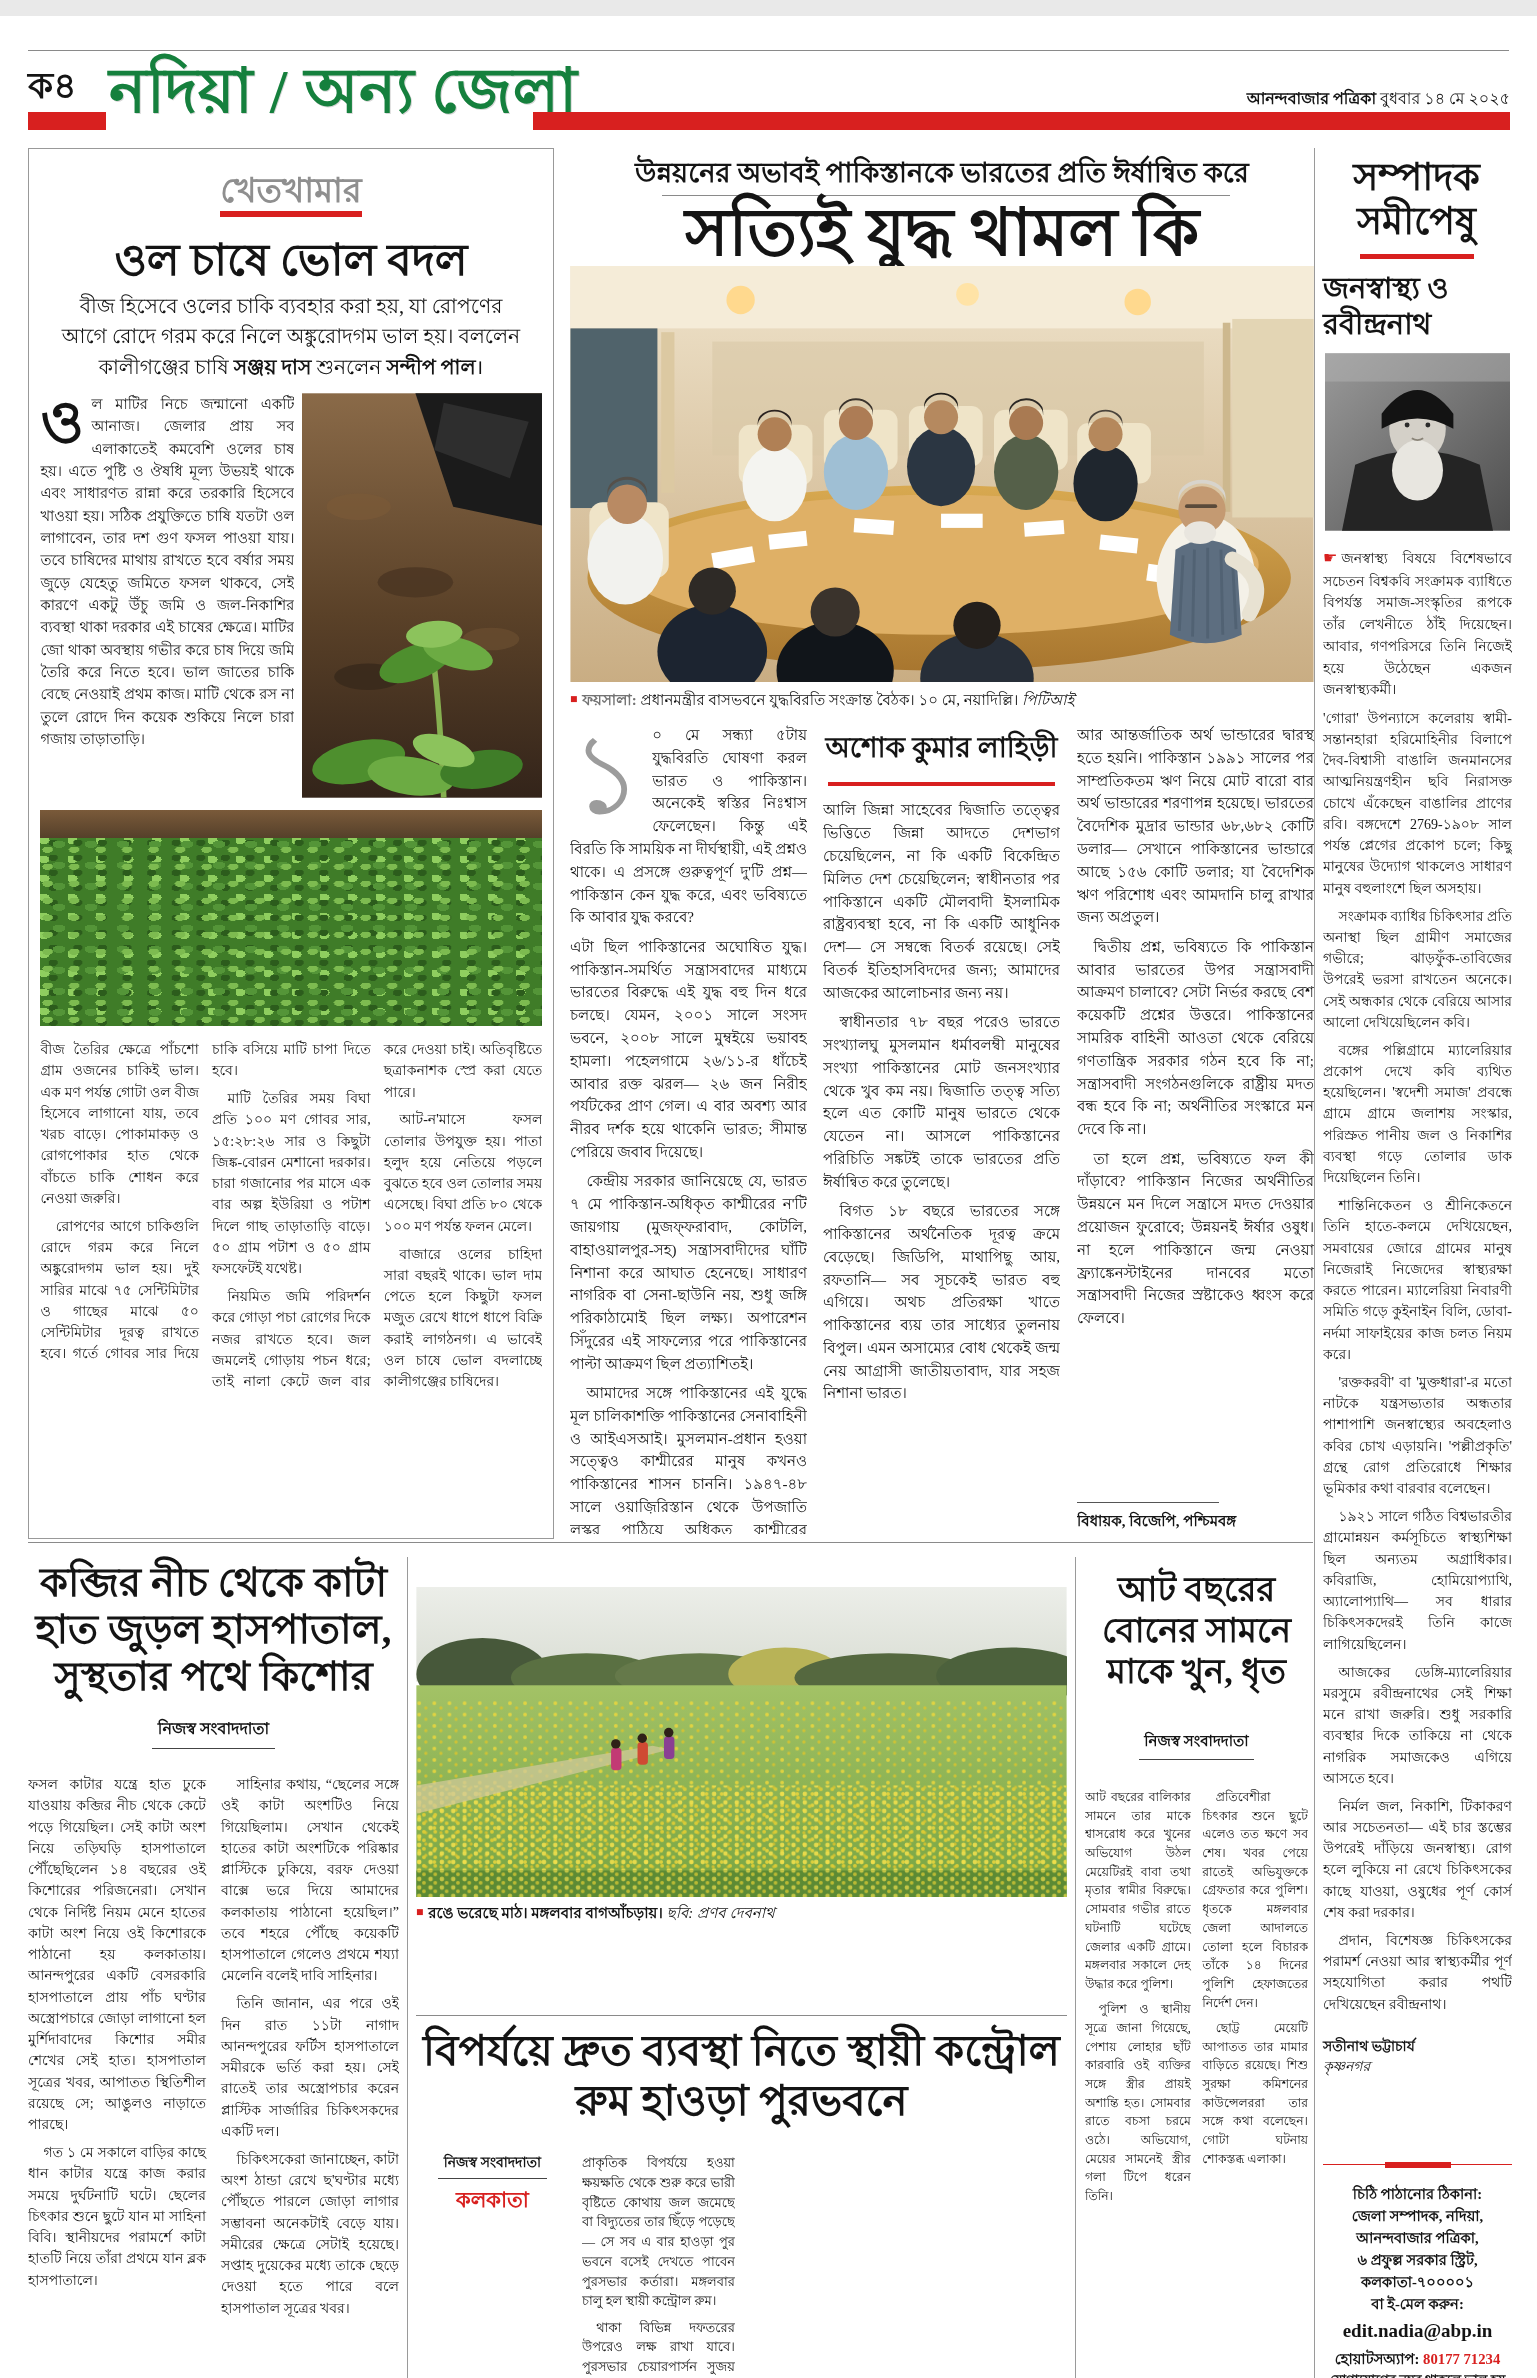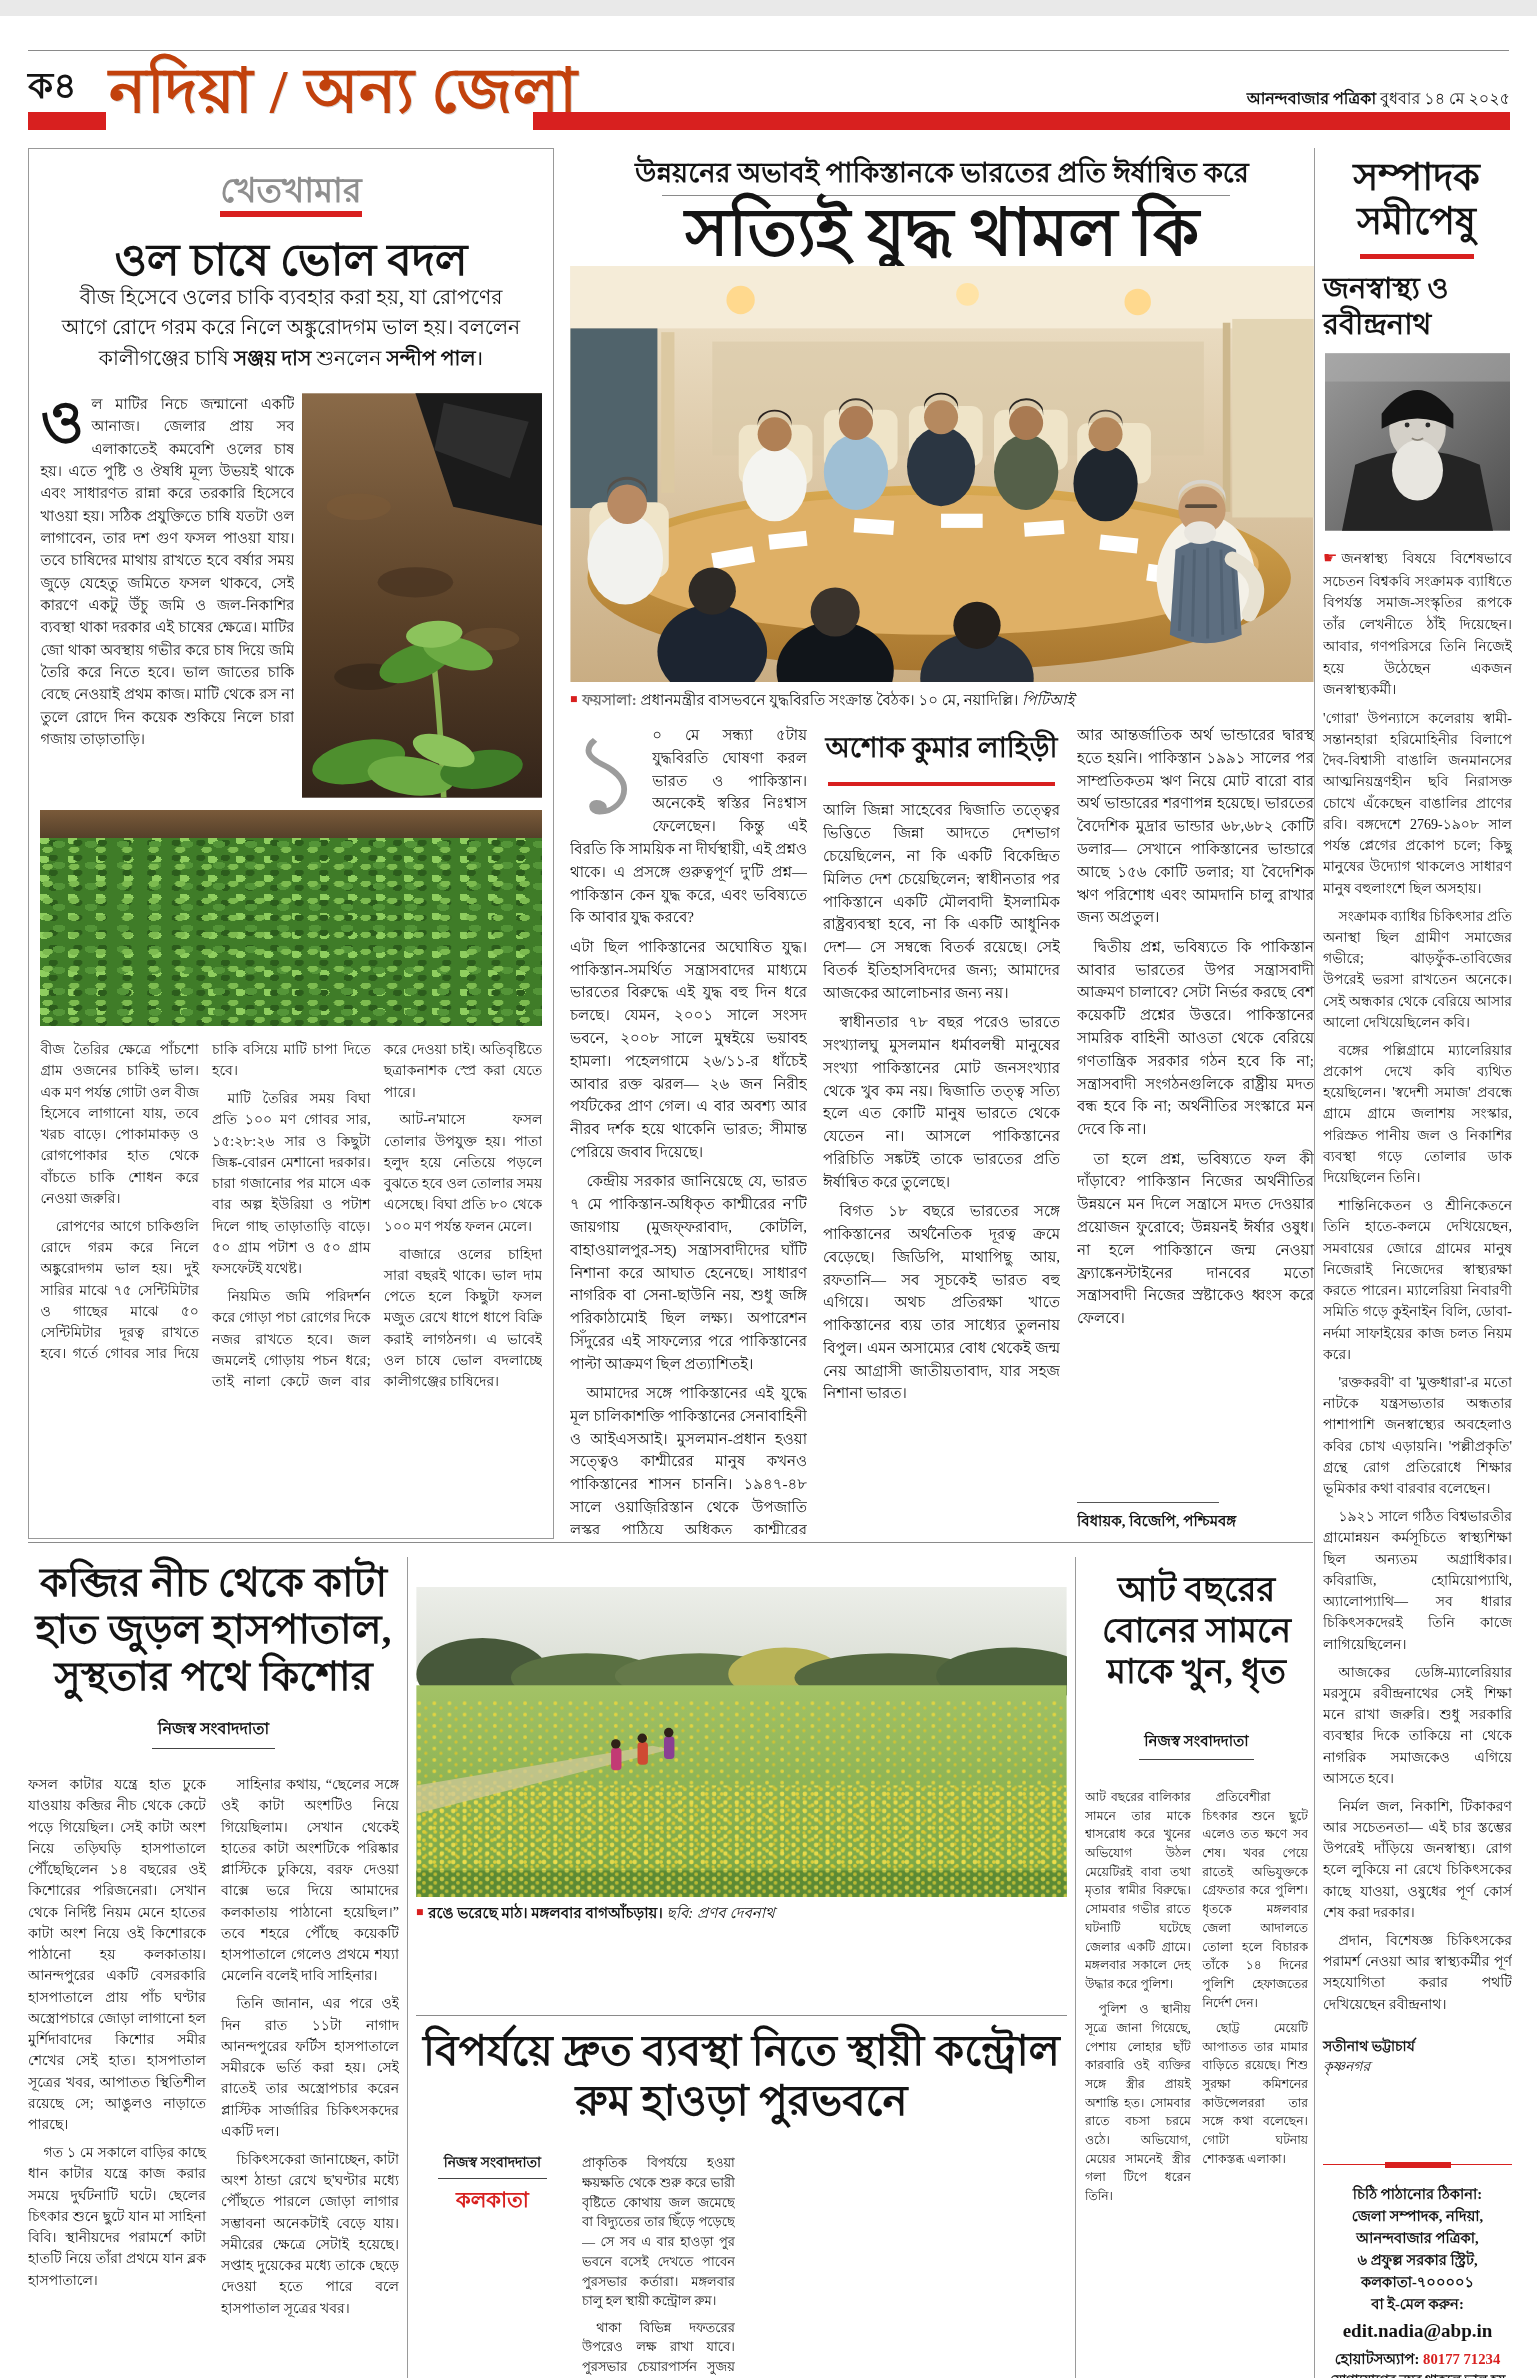--- a/index.html
+++ b/index.html
@@ -17,21 +17,21 @@
   .headline{font-weight:800;letter-spacing:0;}
   .kicker-gray{color:#8f8f8f;font-weight:700;}
   .byline{font-weight:700;}
   .byline .ul{display:inline-block;border-bottom:1.9px solid #444;padding:0 5.7px 4.7px;}
   .dropcap{float:left;font-weight:700;line-height:.85;padding:3.8px 7.6px 0 0;}
   .drop-gray{color:#9c9c9c;font-weight:400;}
   .caption{font-size:15px;line-height:1.35;}
   .caption .lbl{font-weight:700;}
   .caption .credit{font-style:italic;}
   .sqr{color:#d8201f;font-size:12.3px;vertical-align:1.9px;padding-right:4.7px;}
-  .masthead{font-weight:800;color:#c2410c;letter-spacing:0.9px;text-shadow:0.9px 0.9px 0 #d7d7d7;}
+  .masthead{font-weight:800;color:#15803d;letter-spacing:0.9px;text-shadow:0.9px 0.9px 0 #d7d7d7;}
   .cols2{column-count:2;column-gap:15px;}
   .cols3{column-count:3;column-gap:13.2px;}
   .cols4{column-count:4;column-gap:13.2px;}
   .sig{font-weight:700;}
   .sig-place{font-style:italic;font-weight:400;}
   .vline{background:#9a9a9a;width:0.9px;}
   .photo{display:block;}
   .yamfield{background-color:#3f7c28;
     background-image:
       radial-gradient(9.5px 5.7px at 7.6px 5.7px,#7dbb50 55%,transparent 56%),
@@ -54,21 +54,21 @@
     <span> </span>
     <span>বুধবার ১৪ মে ২০২৫</span>
   </div>
   <div class="abs red" style="left:28px;top:96px;width:78px;height:18px"></div>
   <div class="abs red" style="left:533px;top:96px;width:977px;height:18px"></div>
 
   <div class="abs" style="left:28px;top:132px;width:524px;height:1389px;border:0.9px solid #999">
     <div class="abs center kicker-gray" style="left:0;top:15px;width:524px;font-size:34px">খেতখামার</div>
     <div class="abs red" style="left:191px;top:62px;width:142px;height:5.7px"></div>
     <div class="abs center headline" style="left:0;top:78px;width:524px;font-size:44px">ওল চাষে ভোল বদল</div>
-    <div class="abs center" style="left:26.5px;top:133px;width:471px;font-size:20.3px;line-height:1.5">
+    <div class="abs center" style="left:26.5px;top:142px;width:471px;font-size:20.3px;line-height:1.5">
       <span>বীজ হিসেবে ওলের চাকি ব্যবহার করা হয়, যা রোপণের আগে রোদে গরম করে নিলে অঙ্কুরোদগম ভাল হয়। বললেন কালীগঞ্জের চাষি </span><span style="font-weight:700">সঞ্জয় দাস</span><span> শুনলেন </span><span style="font-weight:700">সন্দীপ পাল</span><span>।</span>
     </div>
     <div class="abs bt just" style="left:11.4px;top:244px;width:254px;height:405px">
       <p><span class="dropcap" style="font-size:59px">ও</span><span>ল মাটির নিচে জন্মানো একটি আনাজ। জেলার প্রায় সব এলাকাতেই কমবেশি ওলের চাষ হয়। এতে পুষ্টি ও ঔষধি মূল্য উভয়ই থাকে এবং সাধারণত রান্না করে তরকারি হিসেবে খাওয়া হয়। সঠিক প্রযুক্তিতে চাষি যতটা ওল লাগাবেন, তার দশ গুণ ফসল পাওয়া যায়। তবে চাষিদের মাথায় রাখতে হবে বর্ষার সময় জুড়ে যেহেতু জমিতে ফসল থাকবে, সেই কারণে একটু উঁচু জমি ও জল-নিকাশির ব্যবস্থা থাকা দরকার এই চাষের ক্ষেত্রে। মাটির জো থাকা অবস্থায় গভীর করে চাষ দিয়ে জমি তৈরি করে নিতে হবে। ভাল জাতের চাকি বেছে নেওয়াই প্রথম কাজ। মাটি থেকে রস না তুলে রোদে দিন কয়েক শুকিয়ে নিলে চারা গজায় তাড়াতাড়ি।</span></p>
     </div>
 
     <svg class="abs photo" style="left:273px;top:244px" width="240" height="405" viewBox="0 0 254 428">
       <defs>
           <linearGradient id="soil" x1="0" y1="0" x2="0" y2="1">
             <stop offset="0" stop-color="#8a6a48"></stop>

